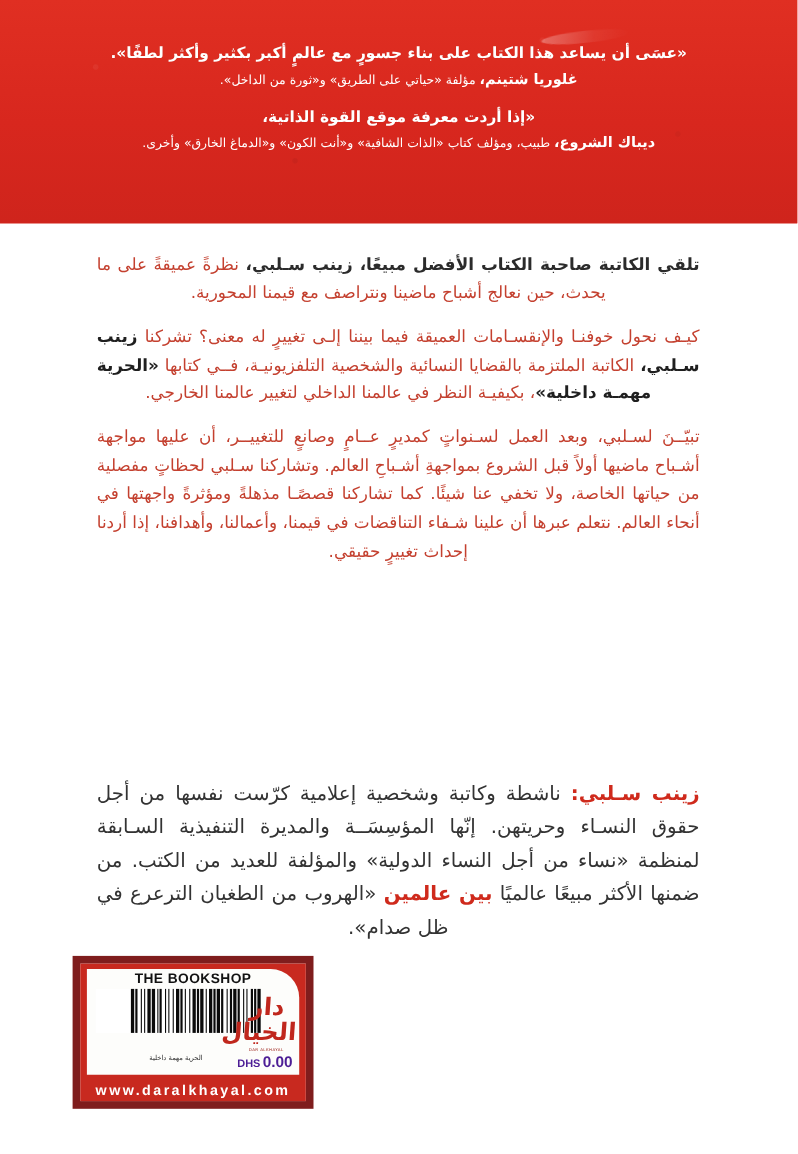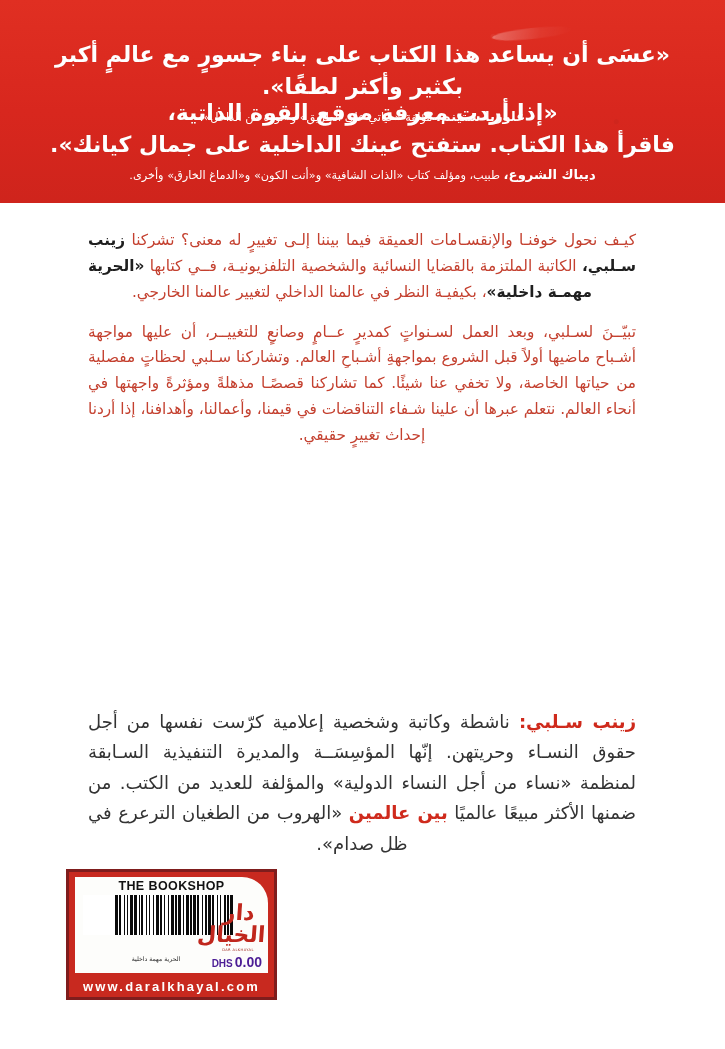--- a/index.html
+++ b/index.html
@@ -48,21 +48,21 @@
     left: 0;
     width: 725px;
     text-align: center;
     color: #ffffff;
     direction: rtl;
   }
   .q1 { top: 39px; }
   .q2 { top: 97px; }
 
   .quote-text {
-    font-size: 22px;
+    font-size: 14px;
     line-height: 1.45;
     font-weight: 700;
     letter-spacing: 0px;
     padding: 0 34px;
     text-shadow: 0 0 1px rgba(0,0,0,0.10);
   }
   .quote-attrib {
     margin-top: 5px;
     font-size: 11.3px;
     line-height: 1.4;
@@ -127,21 +127,21 @@
   }
 
   
   .sticker {
     position: absolute;
     left: 66px;
     top: 869px;
     width: 205px;
     height: 125px;
     background: #ffffff;
-    border: 3px solid #7f1d1d;
+    border: 7px solid #7f1d1d;
   }
   .sticker-red {
     position: absolute;
     inset: 0;
     background: #c8291f;
     border-radius: 0 0 0 0;
   }
   .sticker-white {
     position: absolute;
     left: 6px;
@@ -261,29 +261,29 @@
 
   <div class="quote-block q1">
     <div class="quote-text">«عسَى أن يساعد هذا الكتاب على بناء جسورٍ مع عالمٍ أكبر بكثير وأكثر لطفًا».</div>
     <div class="quote-attrib">
       <b>غلوريا شتينم،</b><span> مؤلفة «حياتي على الطريق» و«ثورة من الداخل».</span>
     </div>
   </div>
 
   <div class="quote-block q2">
     <div class="quote-text">«إذا أردت معرفة موقع القوة الذاتية،</div>
-    <div class="quote-text">فاقرأ هذا الكتاب. ستفتح عينك الداخلية على جمال كيانك».</div>
     <div class="quote-attrib">
       <b>ديباك الشروع،</b><span> طبيب، ومؤلف كتاب «الذات الشافية» و«أنت الكون» و«الدماغ الخارق» وأخرى.</span>
     </div>
   </div>
 </div>
 
 <div class="body-wrap">
 
+  <p class="para"><span class="dark">تلقي الكاتبة صاحبة الكتاب الأفضل مبيعًا، زينب سـلبي،</span><span> نظرةً عميقةً على ما يحدث، حين نعالج أشباح ماضينا ونتراصف مع قيمنا المحورية.</span></p>
 
   <p class="para"><span>كيـف نحول خوفنـا والإنقسـامات العميقة فيما بيننا إلـى تغييرٍ له معنى؟ تشركنا </span><span class="name-bold">زينب سـلبي،</span><span> الكاتبة الملتزمة بالقضايا النسائية والشخصية التلفزيونيـة، فــي كتابها </span><span class="name-bold">«الحرية مهمـة داخلية»</span><span>، بكيفيـة النظر في عالمنا الداخلي لتغيير عالمنا الخارجي.</span></p>
 
   <p class="para">تبيّــنَ لسـلبي، وبعد العمل لسـنواتٍ كمديرٍ عــامٍ وصانعٍ للتغييــر، أن عليها مواجهة أشـباح ماضيها أولاً قبل الشروع بمواجهةِ أشـباحِ العالم. وتشاركنا سـلبي لحظاتٍ مفصلية من حياتها الخاصة، ولا تخفي عنا شيئًا. كما تشاركنا قصصًـا مذهلةً ومؤثرةً واجهتها في أنحاء العالم. نتعلم عبرها أن علينا شـفاء التناقضات في قيمنا، وأعمالنا، وأهدافنا، إذا أردنا إحداث تغييرٍ حقيقي.</p>
 
 </div>
 
 <div class="bio-wrap">
   <p class="bio"><span class="red-bold">زينب سـلبي:</span><span> ناشطة وكاتبة وشخصية إعلامية كرّست نفسها من أجل حقوق النسـاء وحريتهن. إنّها المؤسِسَــة والمديرة التنفيذية السـابقة لمنظمة «نساء من أجل النساء الدولية» والمؤلفة للعديد من الكتب. من ضمنها الأكثر مبيعًا عالميًا </span><span class="red-bold">بين عالمين</span><span> «الهروب من الطغيان الترعرع في ظل صدام».</span></p>
 </div>

